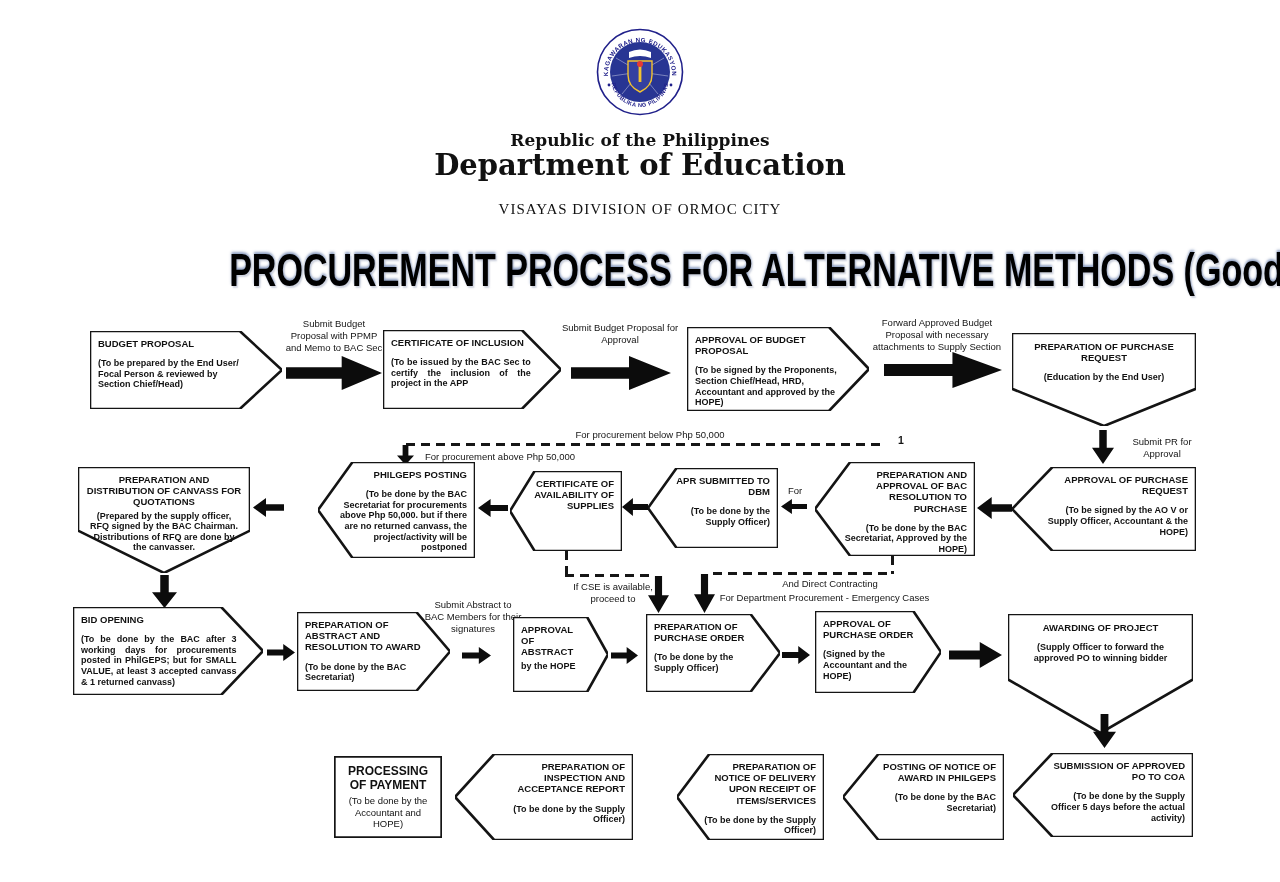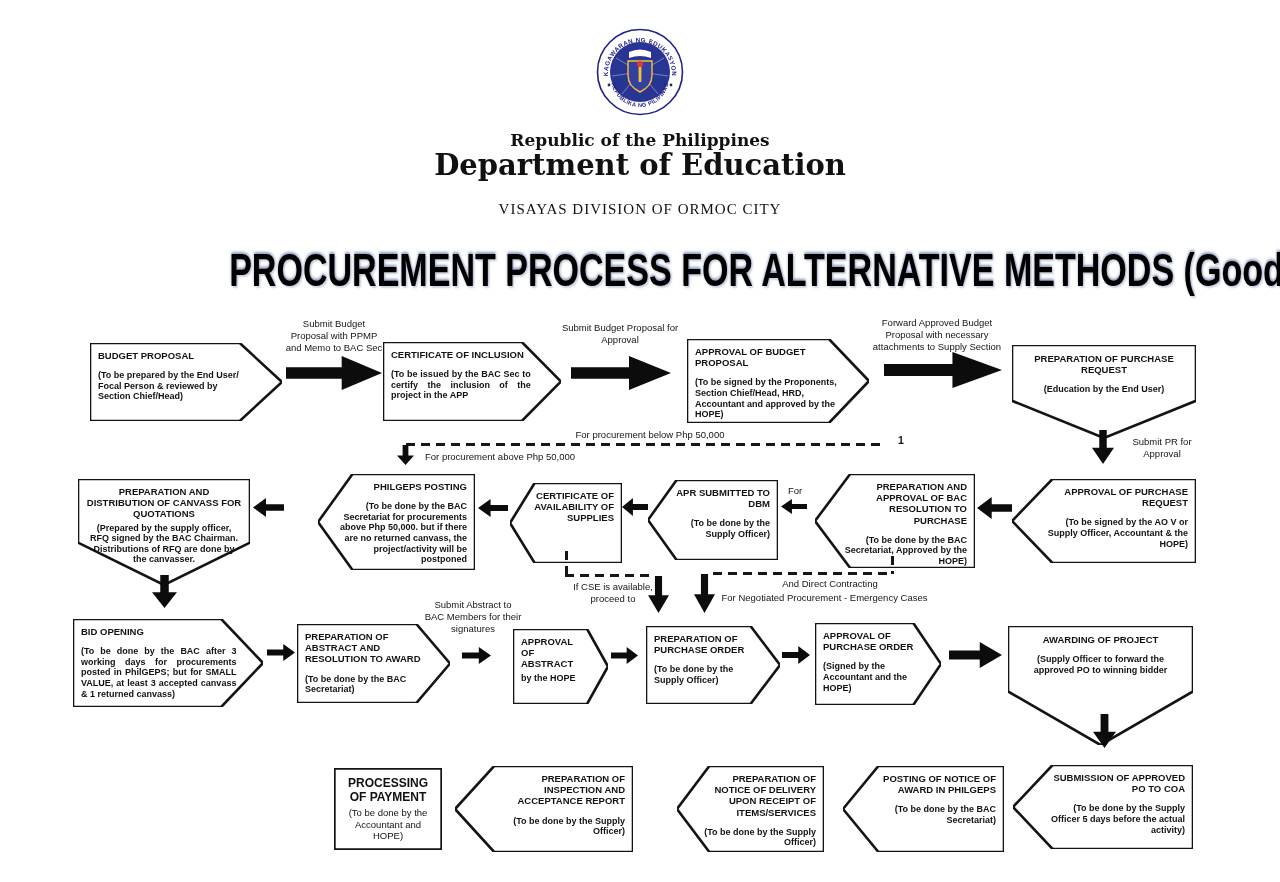--- a/index.html
+++ b/index.html
@@ -10,21 +10,21 @@
   .h1{top:130px;font:bold 17px "DejaVu Serif","Liberation Serif",serif;}
   .h2{top:148px;font:bold 29px "DejaVu Serif","Liberation Serif",serif;}
   .h3{top:184px;font:15px "Liberation Serif",serif;letter-spacing:1px;}
   .h4{top:201px;font:15px "Liberation Serif",serif;letter-spacing:1px;}
   .seal{position:absolute;left:596px;top:28px;width:88px;height:88px;}
   .title-wrap{position:absolute;left:0;top:243px;width:100%;text-align:center;}
   .title-wrap span{display:inline-block;white-space:nowrap;transform:scaleX(.74);transform-origin:center;
         font-weight:bold;font-size:46px;letter-spacing:0px;color:#000;
         text-shadow:0 -2px 3px rgba(125,145,185,.85),2px 2px 2px rgba(150,160,185,.45);}
   
-  .node{position:absolute;margin-top:12px;}
+  .node{position:absolute;}
   .node svg{position:absolute;left:0;top:0;width:100%;height:100%;}
   .node .txt{position:relative;z-index:1;font-weight:bold;}
   .t{font-size:9.5px;line-height:1.18;}
   .b{font-size:9px;line-height:1.18;margin-top:9px;}
   .nogap{margin-top:3px;}
   .ar .txt{padding:7px 17% 5px 8px;text-align:left;}
   .al .txt{padding:7px 8px 5px 16%;text-align:right;}
   .pd .txt{padding:8px 16px 0;text-align:center;}
   .rc .txt{padding:8px 5px 0;text-align:center;}
   .just .b{text-align:justify;}
@@ -203,21 +203,21 @@
   <div class="ba d" style="left:152px;top:575px;width:25px;height:33px"></div>
 
   <div class="dv" style="left:565px;top:551px;height:26px"></div>
   <div class="dh" style="left:565px;top:574px;width:85px"></div>
   <div class="lbl" style="left:558px;top:581px;width:110px">If CSE is available, proceed to</div>
   <div class="ba d" style="left:648px;top:576px;width:21px;height:37px"></div>
   <div class="dv" style="left:891px;top:556px;height:18px"></div>
   <div class="dh" style="left:713px;top:572px;width:180px"></div>
   <div class="ba d" style="left:694px;top:574px;width:21px;height:39px"></div>
   <div class="lbl" style="left:755px;top:578px;width:150px">And Direct Contracting</div>
-  <div class="lbl" style="left:712px;top:592px;width:225px">For Negotiated Procurement - Emergency Cases</div>
+  <div class="lbl" style="left:712px;top:592px;width:225px">For Department Procurement - Emergency Cases</div>
 
   <div class="node ar just" style="left:73px;top:607px;width:190px;height:88px">
     <svg viewBox="0 0 100 100" preserveAspectRatio="none">
         <polygon points="0,0 78,0 100,50 78,100 0,100" fill="#fff" stroke="#141414" stroke-width="2.6" vector-effect="non-scaling-stroke"></polygon>
       </svg>
     <div class="txt" style="padding-right:14%">
         <div class="t">BID OPENING</div>
         <div class="b">(To be done by the BAC after 3 working days for procurements posted in PhilGEPS; but for SMALL VALUE, at least 3 accepted canvass &amp; 1 returned canvass)</div>
       </div>
   </div>

